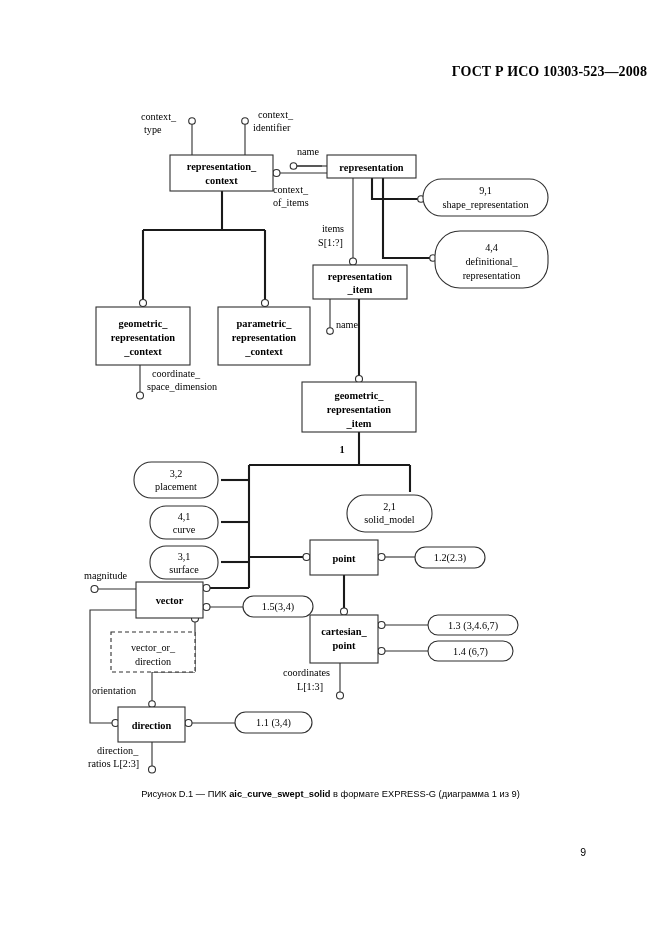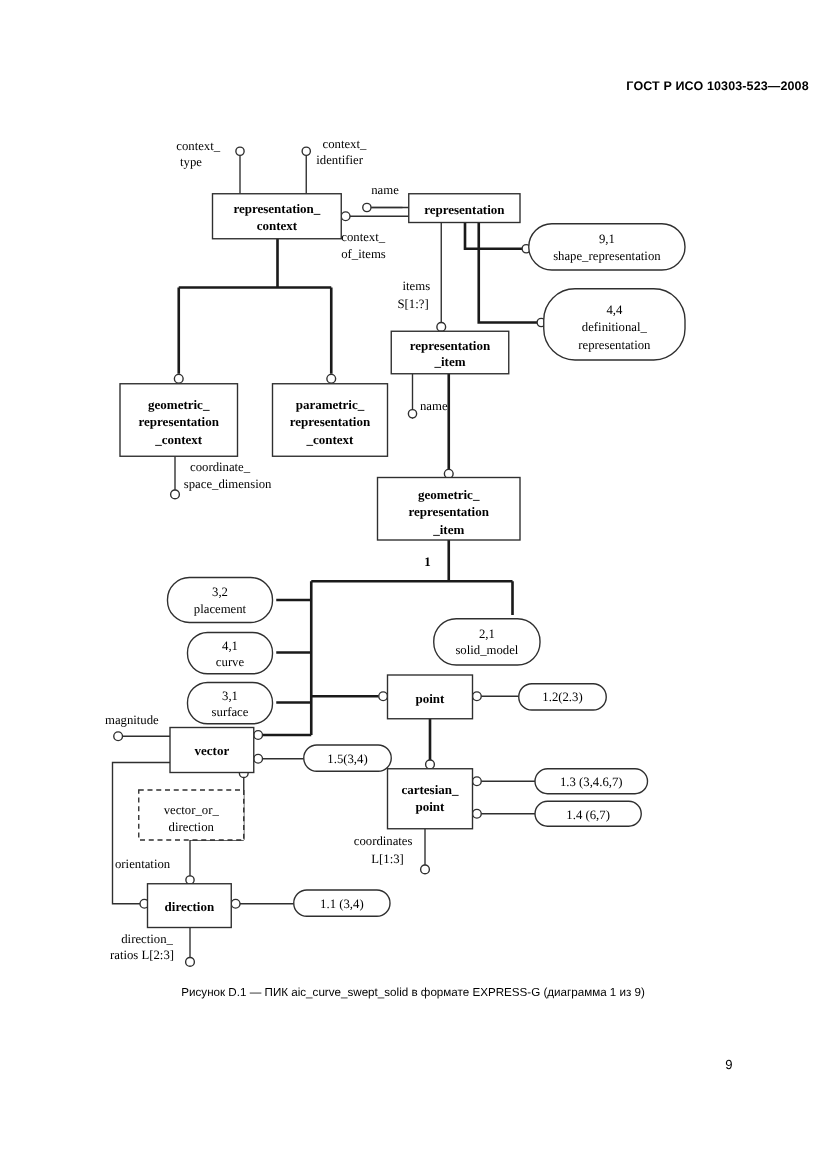--- a/index.html
+++ b/index.html
@@ -5,29 +5,29 @@
   html,body{margin:0;padding:0;}
   body{
     width:661px;height:936px;background:#ffffff;
     font-family:"Liberation Serif",serif;
     position:relative;overflow:hidden;
   }
   #page{position:relative;width:661px;height:936px;}
 
   .hdr{
     position:absolute;top:64px;left:0;width:647px;text-align:right;
-    font-family:Liberation Sans, sans-serif;
-    font-size:10px;font-weight:bold;color:#000;letter-spacing:.1px;
+    font-family:Liberation Serif, serif;
+    font-size:14px;font-weight:bold;color:#000;letter-spacing:.1px;
   }
   .caption{
     position:absolute;top:789px;left:0;width:661px;text-align:center;
     font-family:"Liberation Sans",sans-serif;
     font-size:9.3px;color:#000;
   }
-  .caption b{font-family:"Liberation Sans",sans-serif;font-weight:normal;}
+  .caption b{font-family:"Liberation Sans",sans-serif;font-weight:bold;}
   .pageno{
     position:absolute;top:846px;left:0;width:586px;text-align:right;
     font-family:"Liberation Sans",sans-serif;font-size:10.5px;color:#000;
   }
   svg#diagram{position:absolute;left:0;top:0;width:661px;height:936px;}
   svg text{font-family:"Liberation Serif",serif;fill:#000;}
   .ent-label{font-weight:bold;font-size:10.4px;text-anchor:middle;}
   .ref-label{font-size:10.2px;text-anchor:middle;}
   .attr-label{font-size:10.2px;}
   .num-label{font-weight:bold;font-size:10.4px;text-anchor:middle;}

